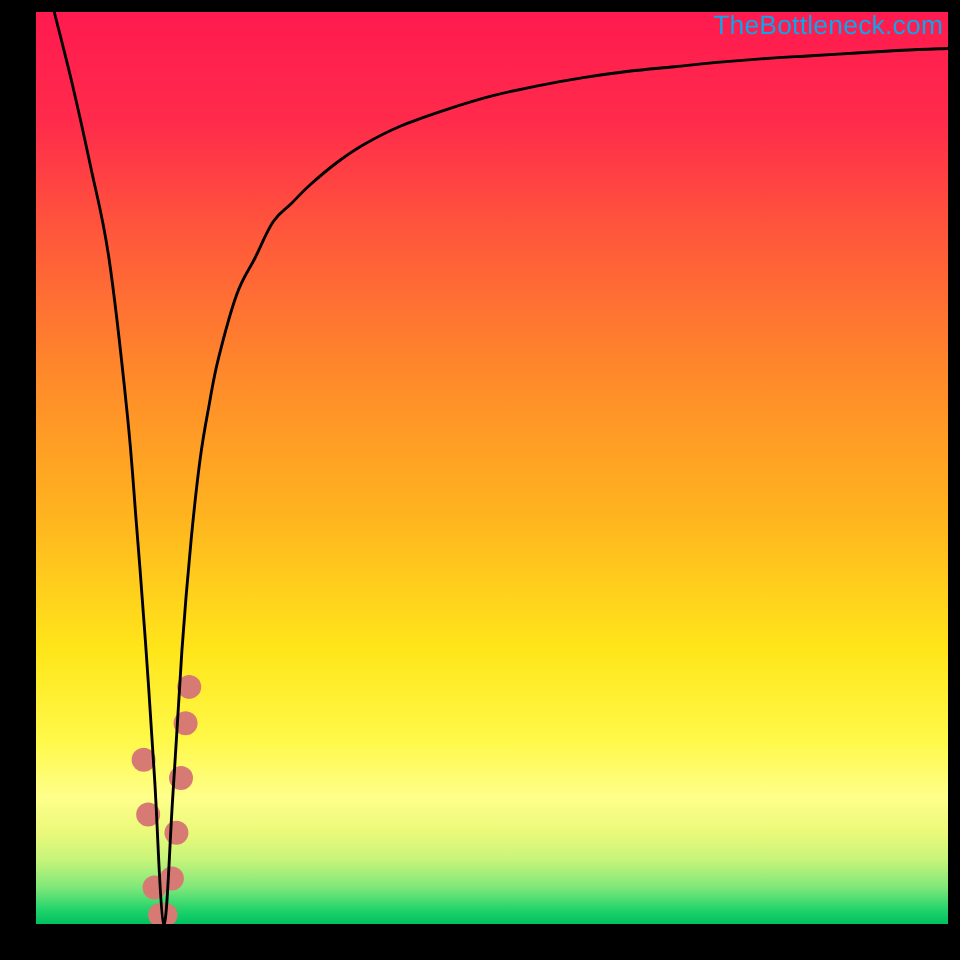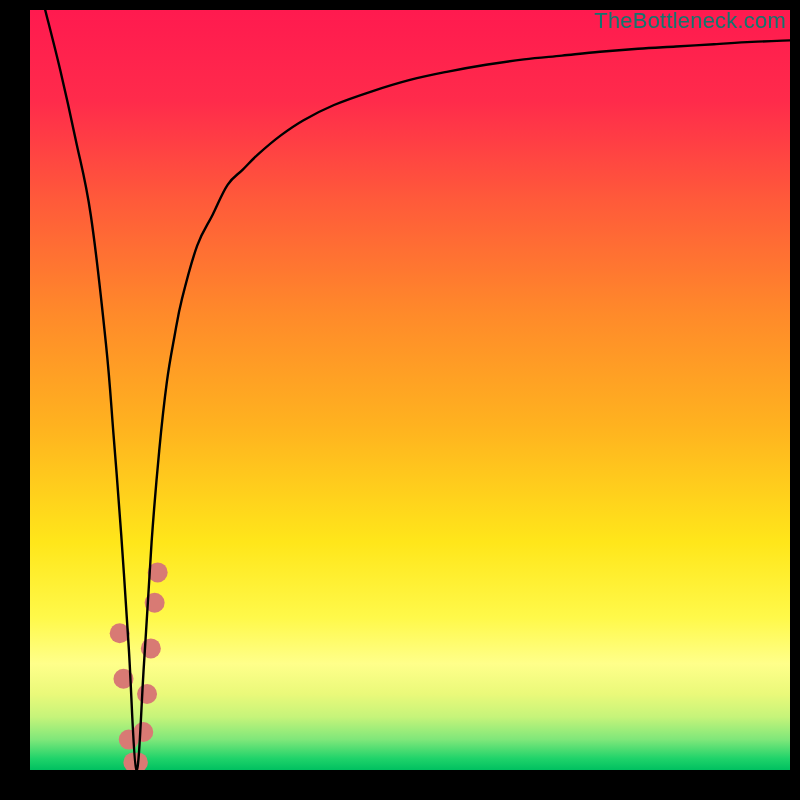--- a/index.html
+++ b/index.html
@@ -32,21 +32,21 @@
     width: 100%;
     height: 100%;
   }
   .watermark {
     position: absolute;
     top: 8px;
     right: 14px;
     font-family: Arial, Helvetica, sans-serif;
     font-size: 22px;
     font-weight: 400;
-    color: #0f766e;
+    color: #0ea5e9;
     letter-spacing: 0.2px;
   }
 </style>
 </head>
 <body>
 
 <div class="container">
   <div class="plot-area">
     <svg class="gradient-bg" viewBox="0 0 760 760" preserveAspectRatio="none">
       <defs>

